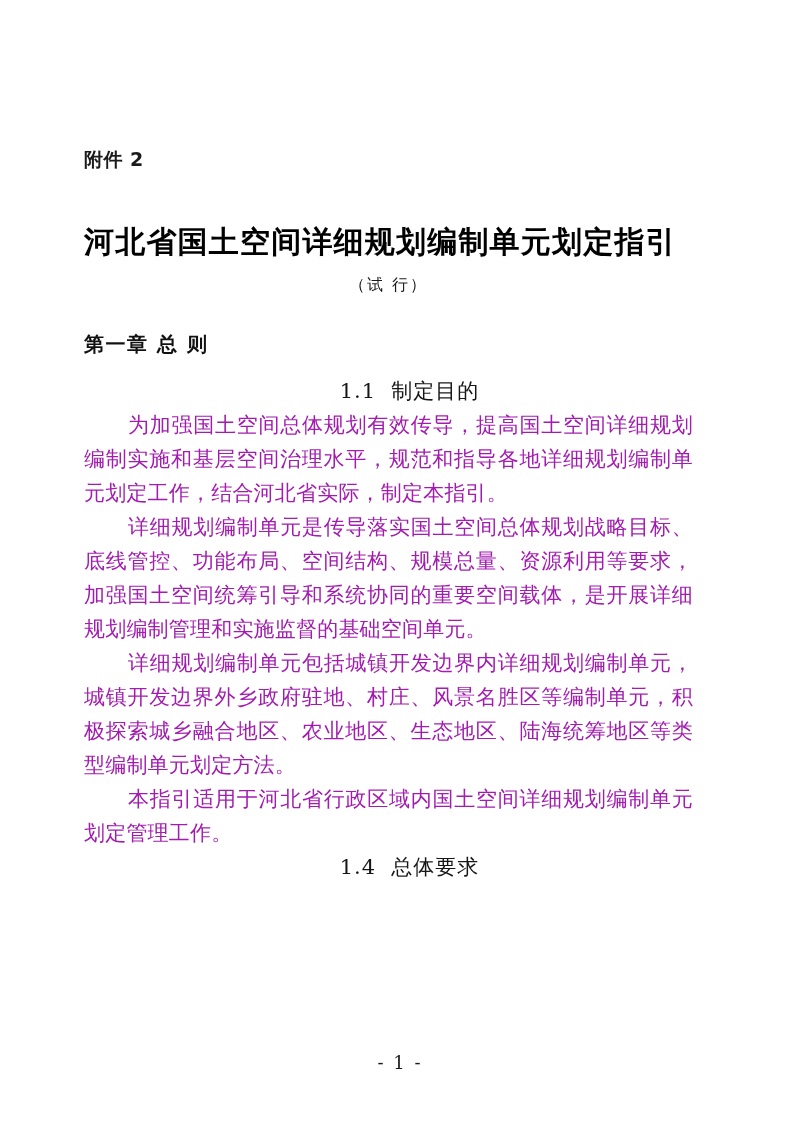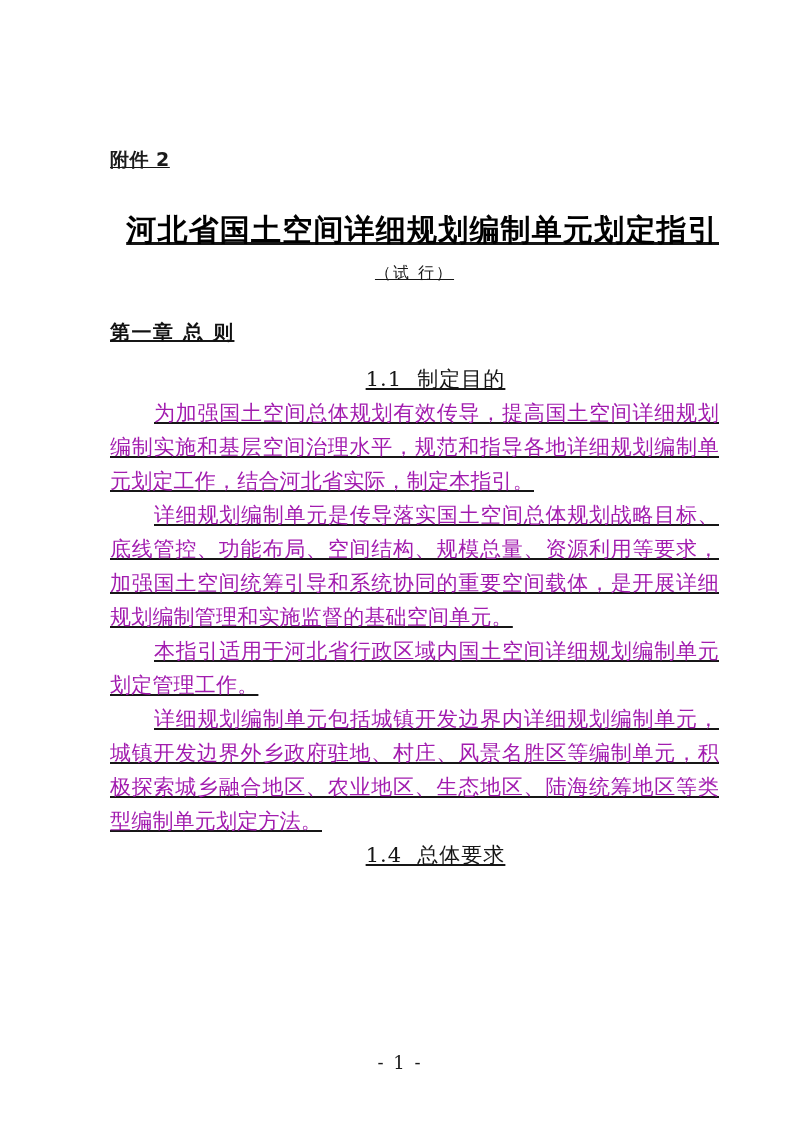--- a/index.html
+++ b/index.html
@@ -16,47 +16,46 @@
     position: relative;
     width: 800px;
     height: 1132px;
     margin: 0 auto;
     background: #ffffff;
     overflow: hidden;
     box-sizing: border-box;
   }
   .content {
     position: absolute;
-    left: 110px;
+    left: 84px;
     top: 0;
     width: 609px;
-    text-decoration: underline;
   }
 
   
   .attachment-label {
     font-family: "DejaVu Sans", "Liberation Sans", sans-serif;
     font-weight: bold;
     font-size: 19px;
     line-height: 26px;
     color: #1b1b1b;
     padding-top: 146px;
     letter-spacing: 0.5px;
     white-space: pre;
   }
 
   
   .doc-title {
     font-family: "DejaVu Serif", "Liberation Serif", serif;
     font-weight: bold;
     font-size: 30px;
     line-height: 44px;
-    text-align: right;
+    text-align: left;
     color: #000000;
-    margin-top: 36px;
+    margin-top: 48px;
     letter-spacing: 1.2px;
     white-space: nowrap;
   }
 
   
   .doc-subtitle {
     font-family: "DejaVu Serif", "Liberation Serif", serif;
     font-size: 16px;
     line-height: 30px;
     text-align: center;
@@ -136,22 +135,22 @@
 
     <div class="doc-subtitle">（试  行）</div>
 
     <div class="chapter-heading">第一章 总  则</div>
 
     <div class="section-heading heading-gap">1.1  制定目的</div>
     <p class="body-paragraph">为加强国土空间总体规划有效传导，提高国土空间详细规划编制实施和基层空间治理水平，规范和指导各地详细规划编制单元划定工作，结合河北省实际，制定本指引。</p>
 
     <p class="body-paragraph">详细规划编制单元是传导落实国土空间总体规划战略目标、底线管控、功能布局、空间结构、规模总量、资源利用等要求，加强国土空间统筹引导和系统协同的重要空间载体，是开展详细规划编制管理和实施监督的基础空间单元。</p>
 
+    <p class="body-paragraph">详细规划编制单元包括城镇开发边界内详细规划编制单元，城镇开发边界外乡政府驻地、村庄、风景名胜区等编制单元，积极探索城乡融合地区、农业地区、生态地区、陆海统筹地区等类型编制单元划定方法。</p>
     <p class="body-paragraph">本指引适用于河北省行政区域内国土空间详细规划编制单元划定管理工作。</p>
-    <p class="body-paragraph">详细规划编制单元包括城镇开发边界内详细规划编制单元，城镇开发边界外乡政府驻地、村庄、风景名胜区等编制单元，积极探索城乡融合地区、农业地区、生态地区、陆海统筹地区等类型编制单元划定方法。</p>
 
     <div class="section-heading">1.4  总体要求</div>
 
   </div>
 
   <div class="page-footer">- 1 -</div>
 
 </div>
 
 </body></html>

